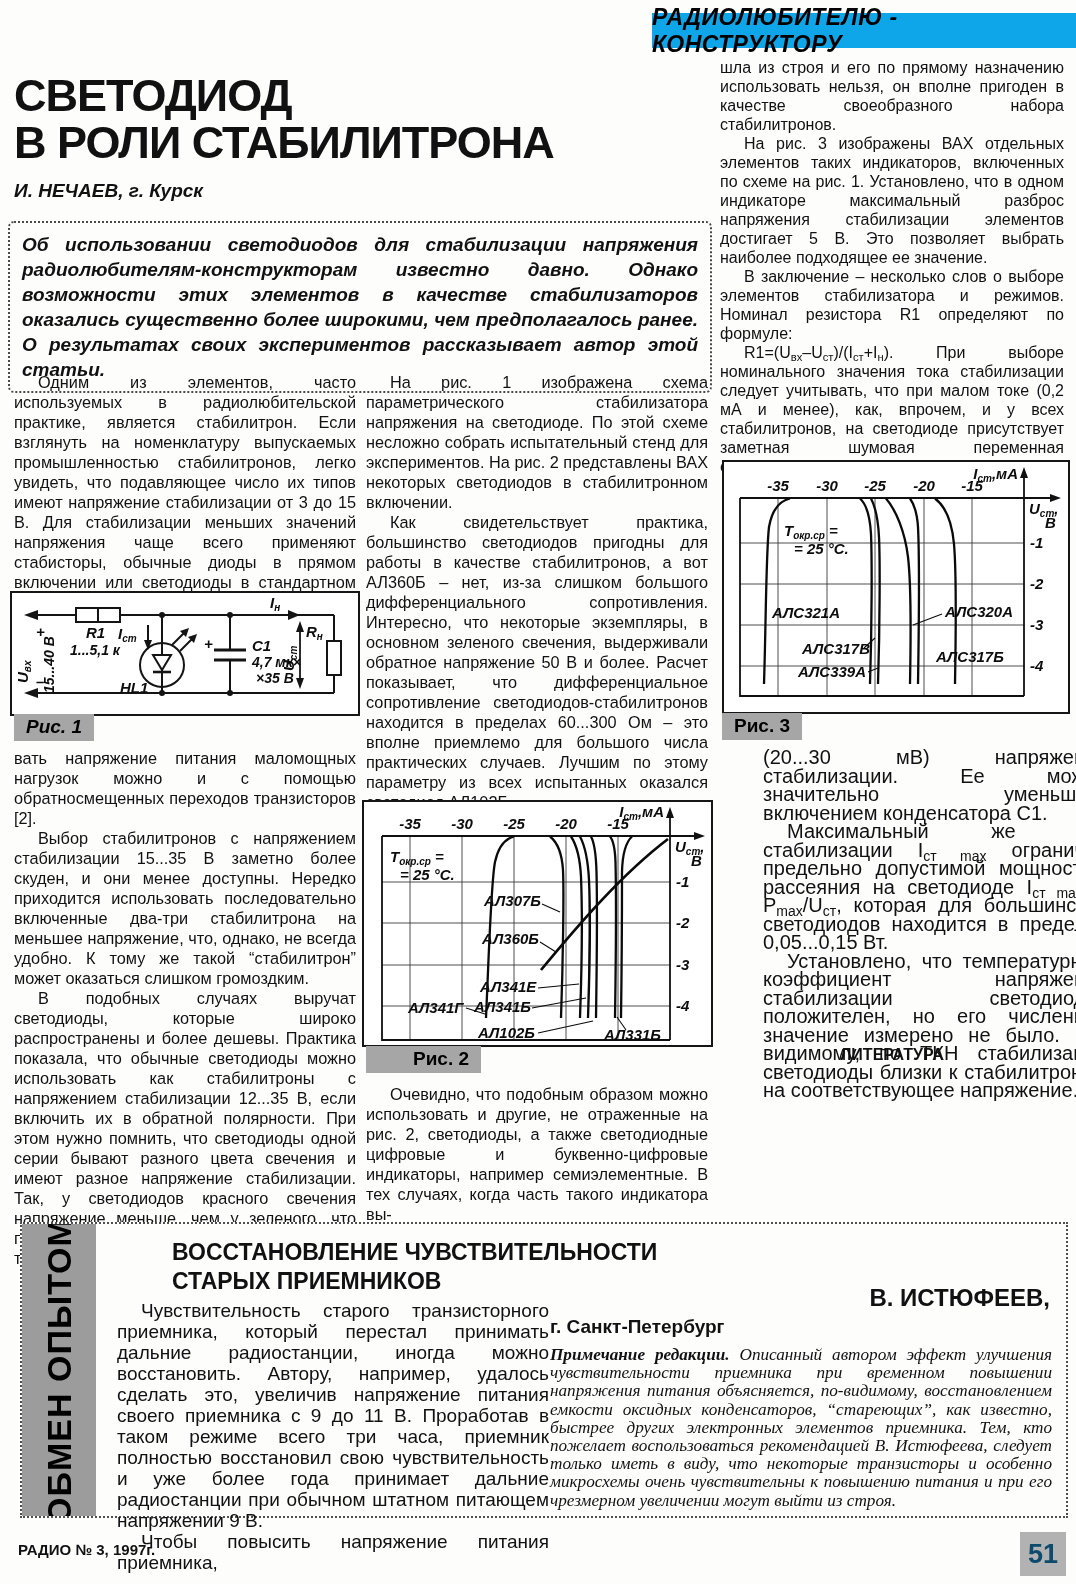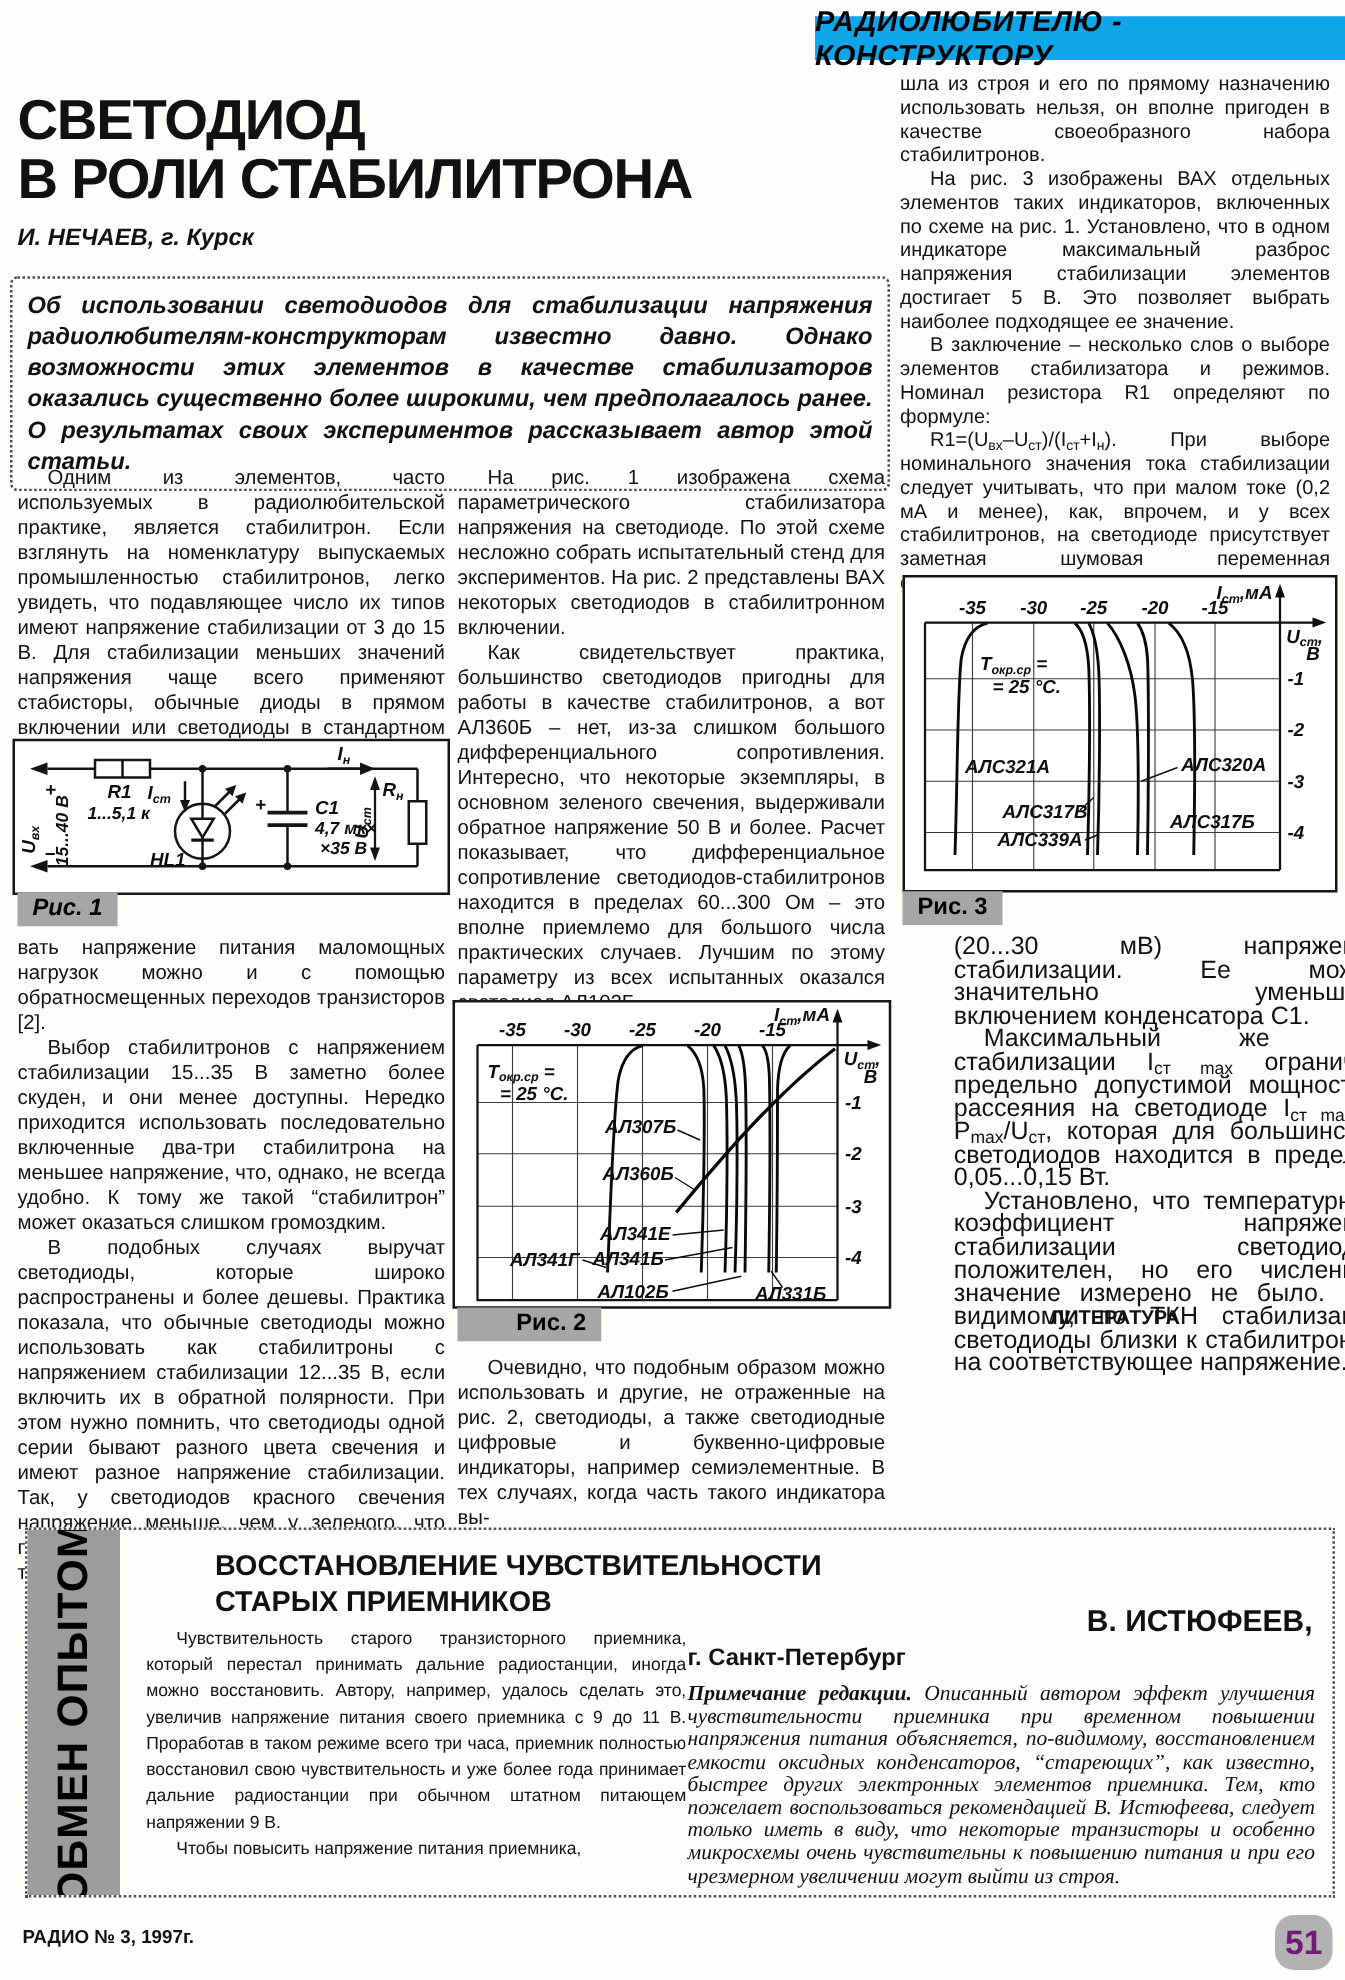--- a/index.html
+++ b/index.html
@@ -29,30 +29,30 @@
   .lit-head{left:720px;top:1046px;width:344px;text-align:center;font-weight:700;font-size:16px;}
   .refs{left:720px;top:1072px;width:344px;font-size:15.5px;line-height:19px;}
   .refs p{text-indent:22px;text-align:justify;}
 
   .exch{left:20px;top:1222px;width:1044px;height:292px;border:2.5px dotted #4f4f4f;background:#fdfdfc;}
   .strip{position:absolute;left:0;top:0;bottom:0;width:74px;background:#9c9c9c;display:flex;
          align-items:center;justify-content:center;overflow:hidden;}
   .strip span{transform:rotate(-90deg);white-space:nowrap;font-weight:700;font-size:34px;
               letter-spacing:1px;color:#000;}
   .exch-title{position:absolute;left:150px;top:14px;font-size:23px;font-weight:700;line-height:29px;}
-  .exch-left{position:absolute;left:95px;top:76px;width:432px;font-size:14px;line-height:21px;text-align:justify;}
+  .exch-left{position:absolute;left:95px;top:76px;width:432px;font-size:19px;line-height:21px;text-align:justify;}
   .exch-right{position:absolute;left:528px;top:12px;width:500px;font-size:17px;line-height:21px;text-align:justify;}
   .exch-author{position:absolute;left:528px;top:60px;width:500px;text-align:right;font-weight:700;font-size:24px;}
   .exch-city{position:absolute;left:528px;top:92px;font-weight:700;font-size:19px;}
   .exch-note{position:absolute;left:528px;top:122px;width:502px;font-family:"Liberation Serif",serif;
              font-style:italic;font-size:17.2px;line-height:18.2px;text-align:justify;}
 
   .footer-left{left:18px;top:1541px;font-size:15px;font-weight:600;}
   .pagenum{left:1020px;top:1532px;width:46px;height:44px;background:#b2b2b2;display:flex;
-           align-items:center;justify-content:center;font-size:27px;font-weight:700;color:#701a75;border-radius:15px;}
+           align-items:center;justify-content:center;font-size:27px;font-weight:700;color:#0c4a6e;}
 
   sub.s,.sub{font-size:.7em;vertical-align:-0.25em;line-height:0;}
 
   svg text{fill:#0d0d0d;font-family:"Liberation Sans",sans-serif;}
   .st{font-size:15px;font-weight:700;font-style:italic;}
   .st14{font-size:14px;font-weight:700;font-style:italic;}
   .ss{font-size:10px;font-weight:700;font-style:italic;}
 </style>
 </head>
 <body>

